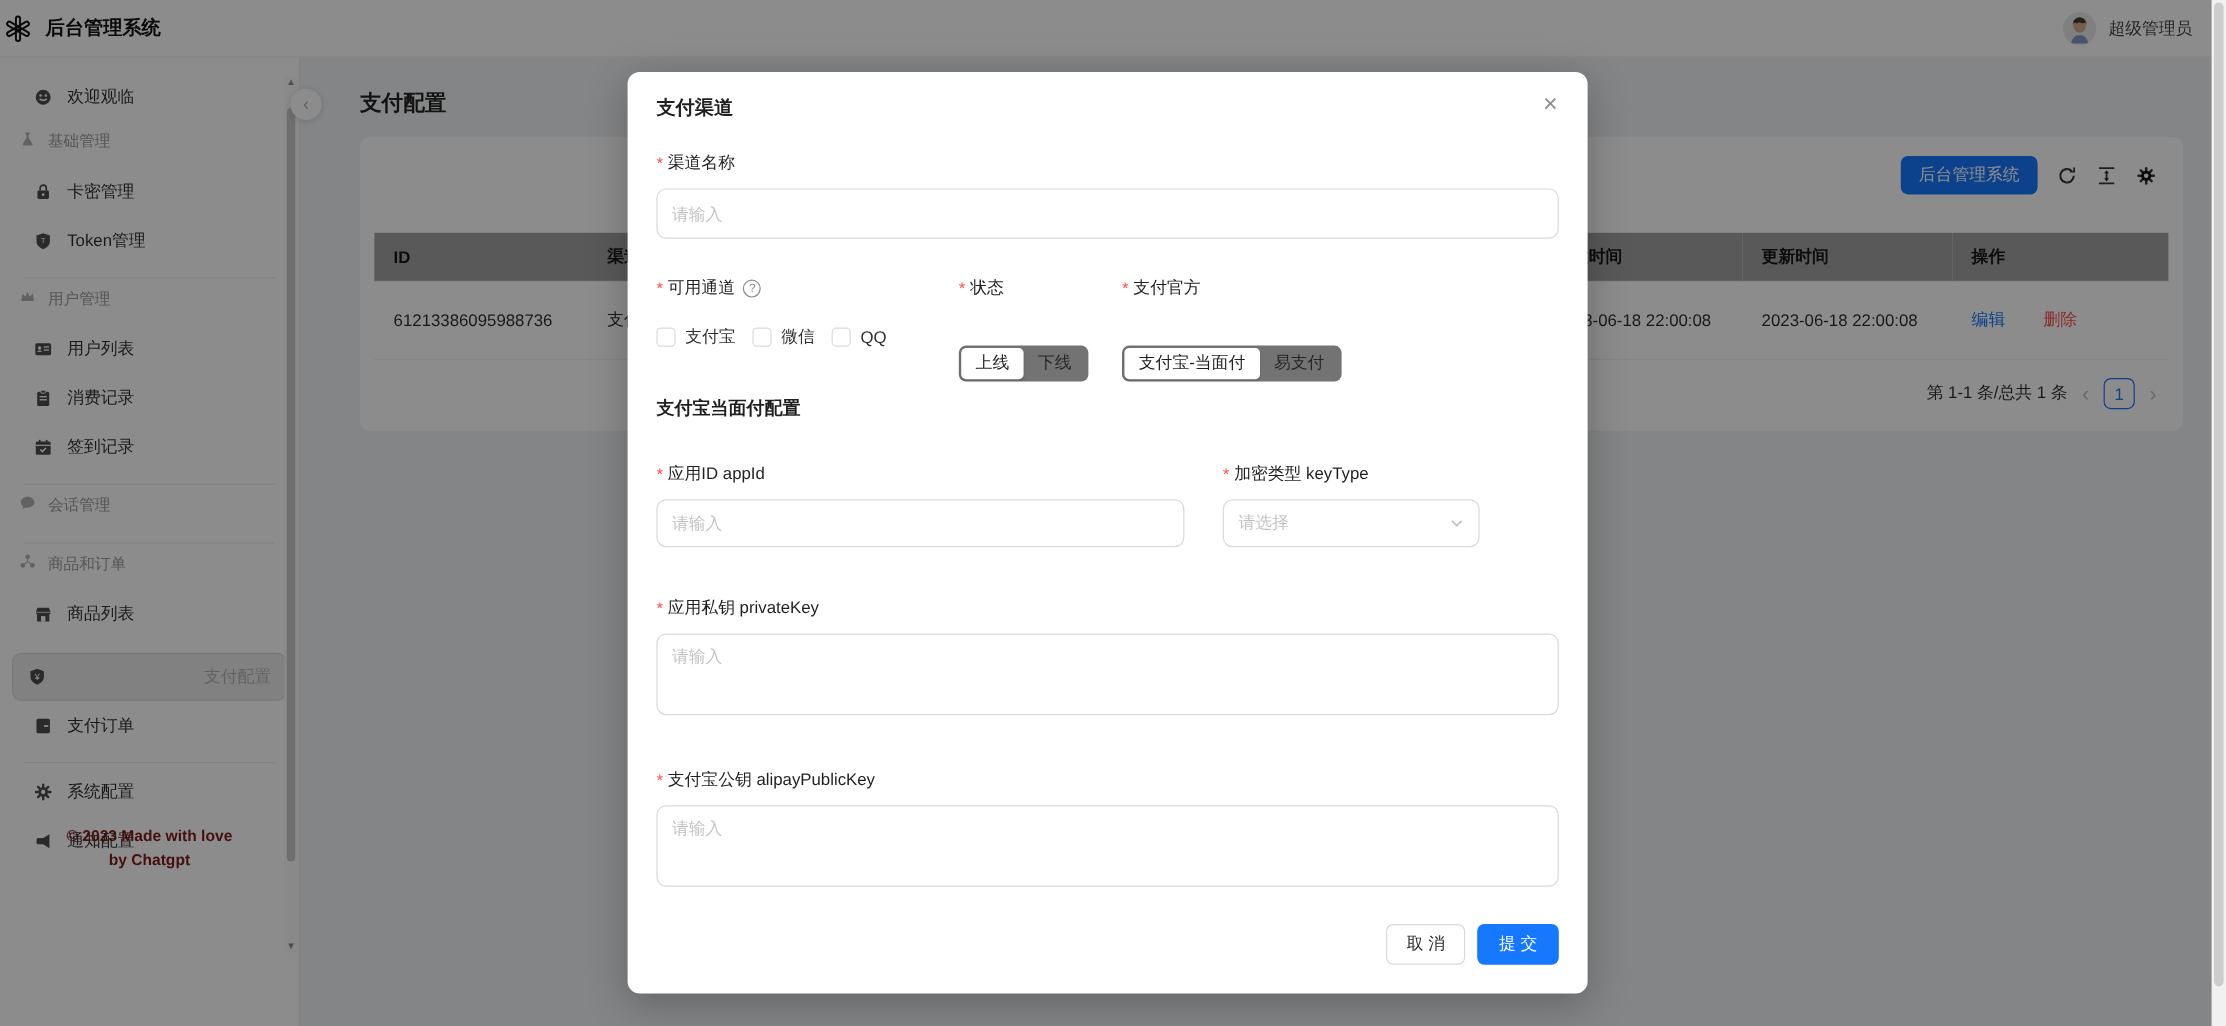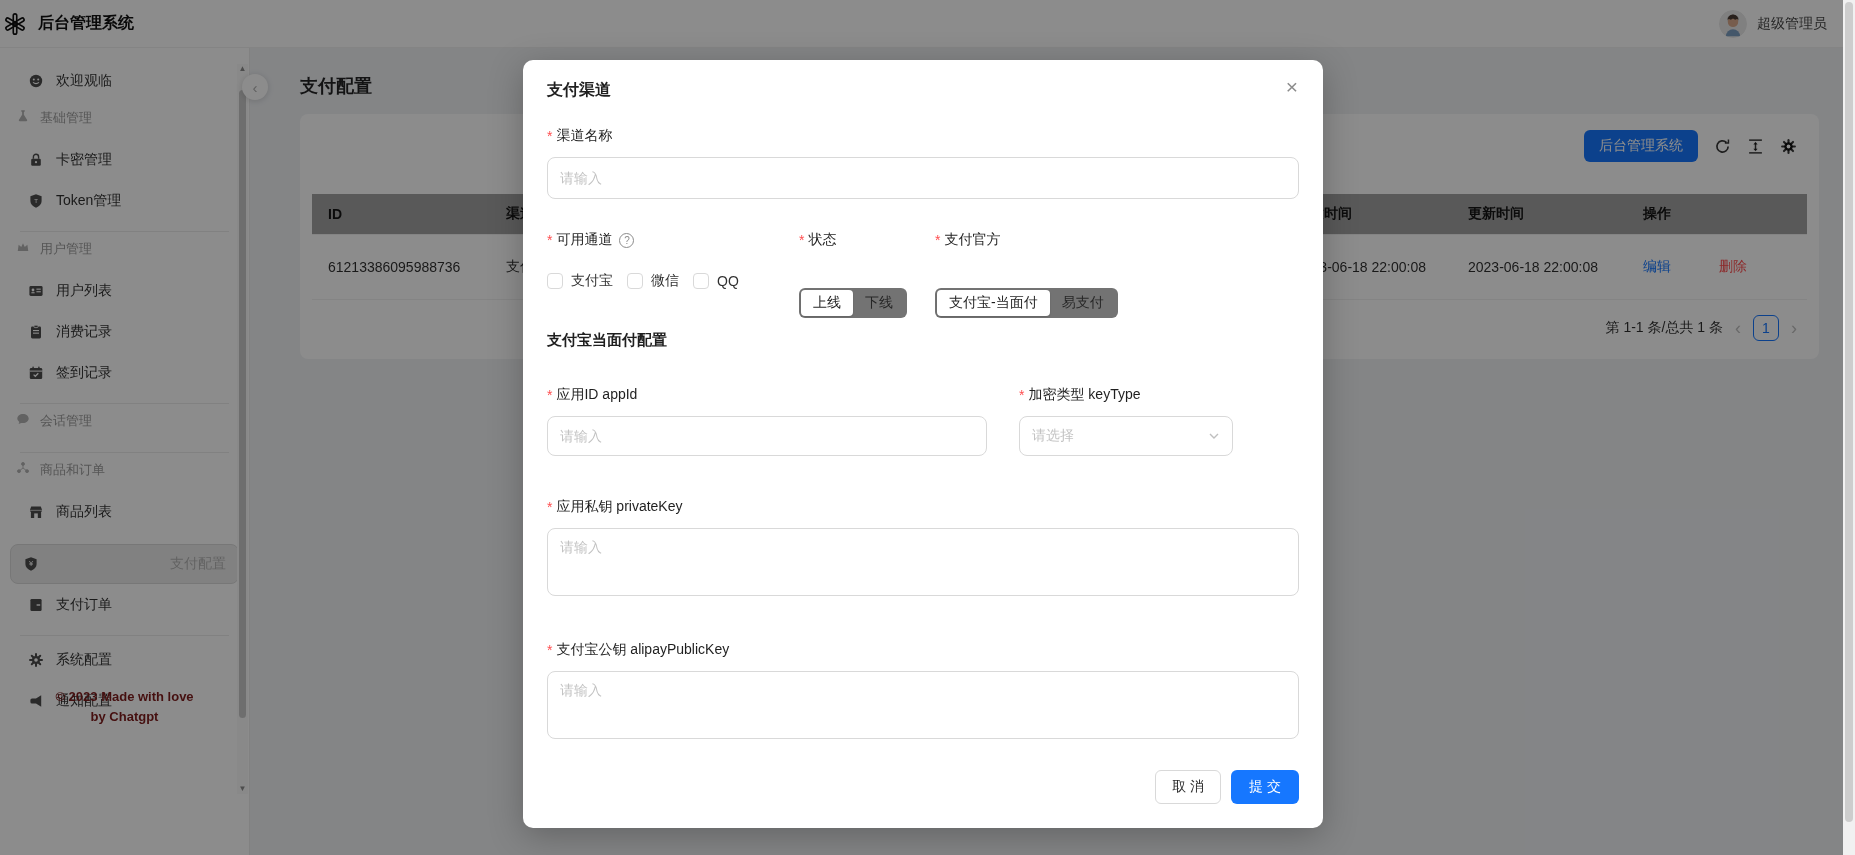--- a/index.html
+++ b/index.html
@@ -44,21 +44,21 @@
   .toolbar { display:flex; justify-content:flex-end; align-items:center; gap:16px; padding-right:10px; margin-bottom:32px; }
   .btn-primary { background:#1677ff; color:#fff; border:none; border-radius:6px; height:32px; padding:0 15px;
                  font-size:14px; cursor:pointer; }
   .tico { width:17px; height:17px; color:rgba(0,0,0,.78); display:flex; cursor:pointer; }
 
   table { width:100%; border-collapse:collapse; table-layout:fixed; font-size:14px; }
   thead th { background:#a3a3a3; text-align:left; padding:11px 16px; font-weight:600;
              color:rgba(0,0,0,.88); border-bottom:1px solid #f0f0f0; }
   tbody td { padding:23px 16px; border-bottom:1px solid #f0f0f0; color:rgba(0,0,0,.82);
              white-space:nowrap; overflow:hidden; }
-  .lnk-edit { color:#1677ff; margin-right:44px; cursor:pointer; }
+  .lnk-edit { color:#1677ff; margin-right:28px; cursor:pointer; }
   .lnk-del { color:#ff4d4f; cursor:pointer; }
   .pagin { display:flex; justify-content:flex-end; align-items:center; gap:12px; padding:15px 10px 2px; }
   .pgarrow { color:#bfbfbf; font-size:18px; line-height:1; cursor:pointer; }
   .pgbox { min-width:26px; height:26px; border:1px solid #1677ff; color:#1677ff; border-radius:6px;
            display:flex; align-items:center; justify-content:center; background:#fff; cursor:pointer; }
 
   
   .pg-scroll { position:absolute; right:0; top:0; width:12px; bottom:0; background:#f1f1f1; z-index:12; }
   .pg-thumb { position:absolute; top:2px; left:2px; width:8px; height:820px; background:#cdcdcd; border-radius:4px; }
 

